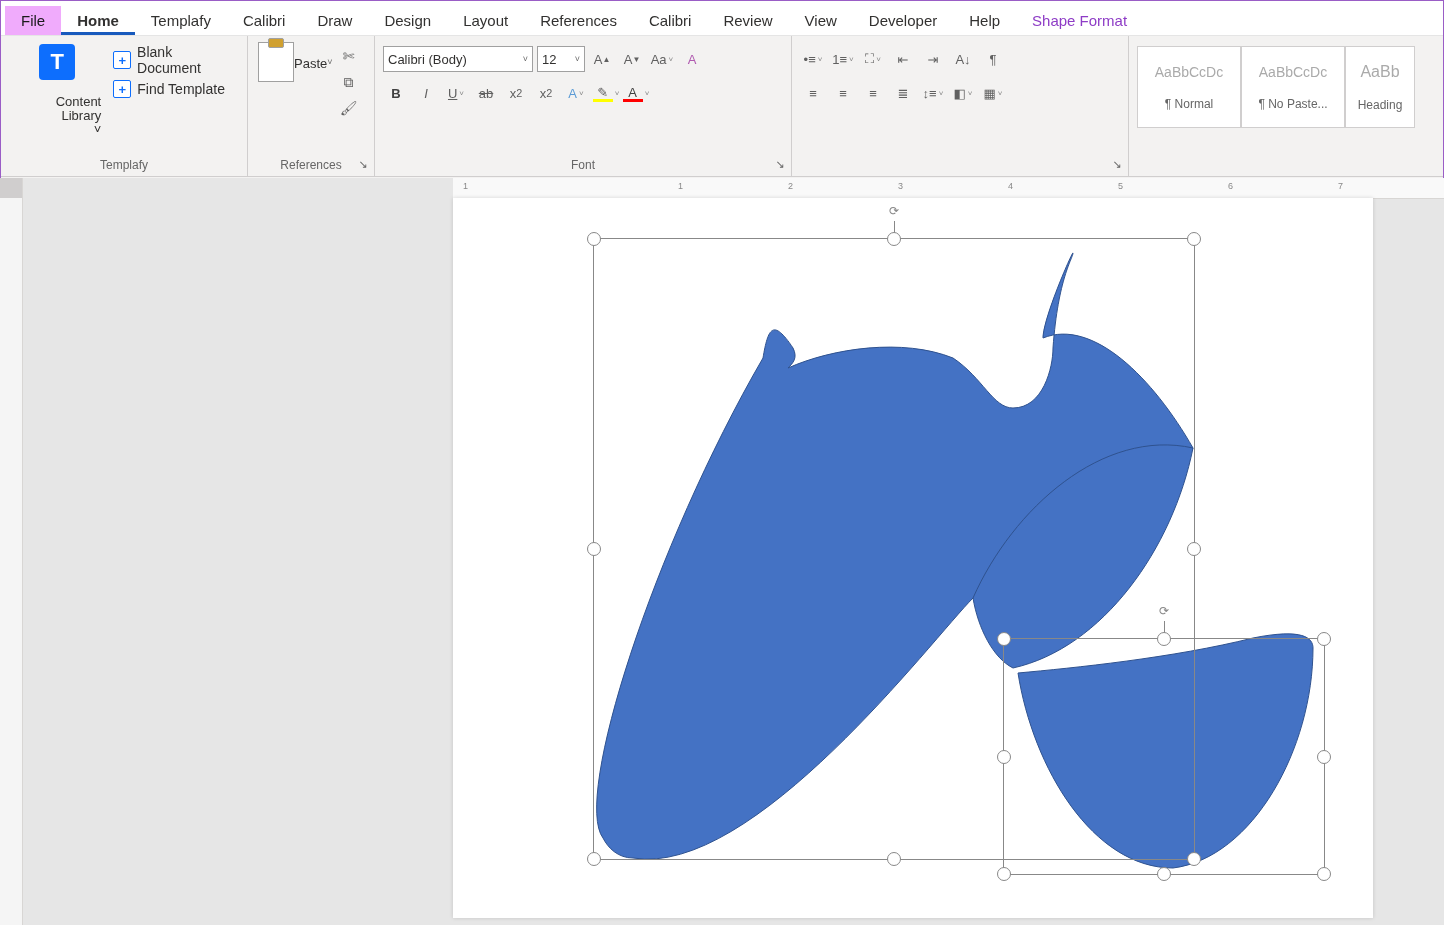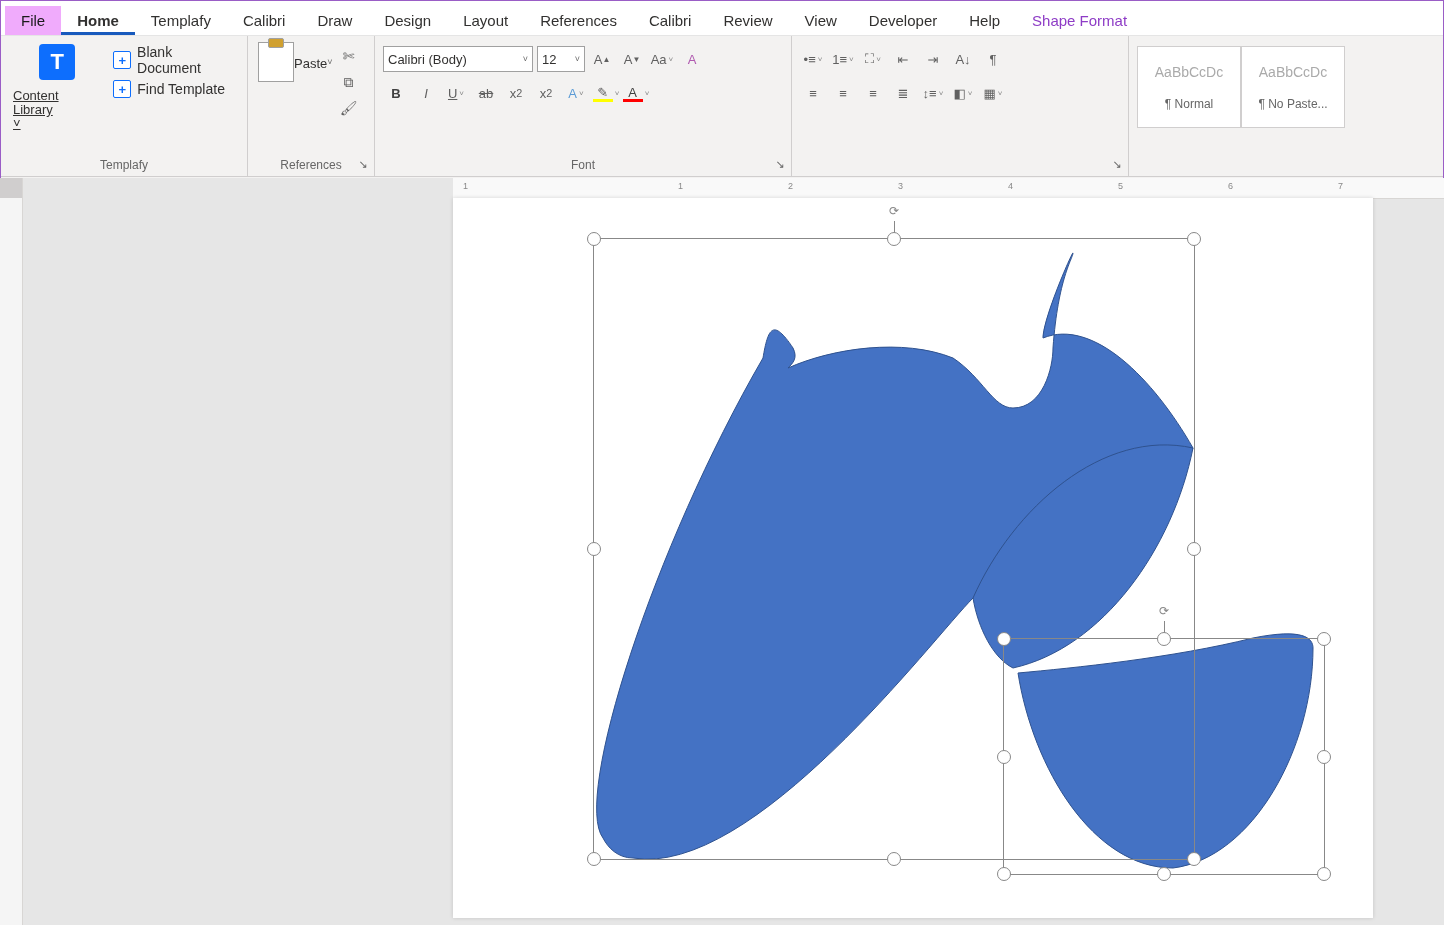--- a/index.html
+++ b/index.html
@@ -82,21 +82,21 @@
   .templafy-body { display:flex; gap:8px; align-items:flex-start;}
   .big-button {
     display:flex; flex-direction:column; align-items:center;
     padding:4px; cursor:pointer;
   }
   .big-button .icon {
     width:36px;height:36px;border-radius:4px;background:#0d6efd;
     display:flex;align-items:center;justify-content:center;color:#fff;
     font-weight:bold;font-size:22px;
   }
-  .big-button .label {font-size:13px;text-align:left;line-height:14px;margin-top:9px;text-decoration:underline;}
+  .big-button .label {font-size:13px;text-align:right;line-height:14px;margin-top:15px;}
   .small-btn-stack{display:flex;flex-direction:column;gap:4px;padding-top:4px;}
   .small-btn{display:flex;align-items:center;gap:6px;cursor:pointer;font-size:14px;}
   .plus-icon{width:16px;height:16px;border:1px solid #0d6efd;color:#0d6efd;display:flex;align-items:center;justify-content:center;border-radius:2px;font-weight:bold;font-size:13px;background:#fff;}
   
   .clipboard-body{display:flex;gap:4px;align-items:flex-start;}
   .paste-btn{display:flex;flex-direction:row;align-items:center;cursor:pointer;padding:2px;}
   .paste-icon{width:34px;height:38px;border:1px solid #a0a0a0;display:flex;align-items:center;justify-content:center;background:#fff;position:relative;}
   .paste-icon::before{content:"";position:absolute;top:-5px;width:14px;height:8px;background:#d0a030;border:1px solid #a0a0a0;border-radius:2px;}
   .paste-btn .label{font-size:13px;margin-top:2px;}
   .paste-btn .chev{font-size:9px;color:#666;}
@@ -271,20 +271,24 @@
   <div class="group" style="flex:1;border-right:none">
     <div class="body styles-body">
       <div class="style-card">
         <div class="style-preview">AaBbCcDc</div>
         <div class="style-name">¶ Normal</div>
       </div>
       <div class="style-card">
         <div class="style-preview">AaBbCcDc</div>
         <div class="style-name">¶ No Paste...</div>
       </div>
+      <div class="style-card" style="width:60px;overflow:hidden">
+        <div class="style-preview" style="font-size:16px">AaBb</div>
+        <div class="style-name">Heading</div>
+      </div>
     </div>
   </div>
 
 </div>
 
 <div class="doc-area">
   <div class="vruler"></div>
   <div class="gutter"></div>
   <div class="page-wrap">
     <div class="hruler">

